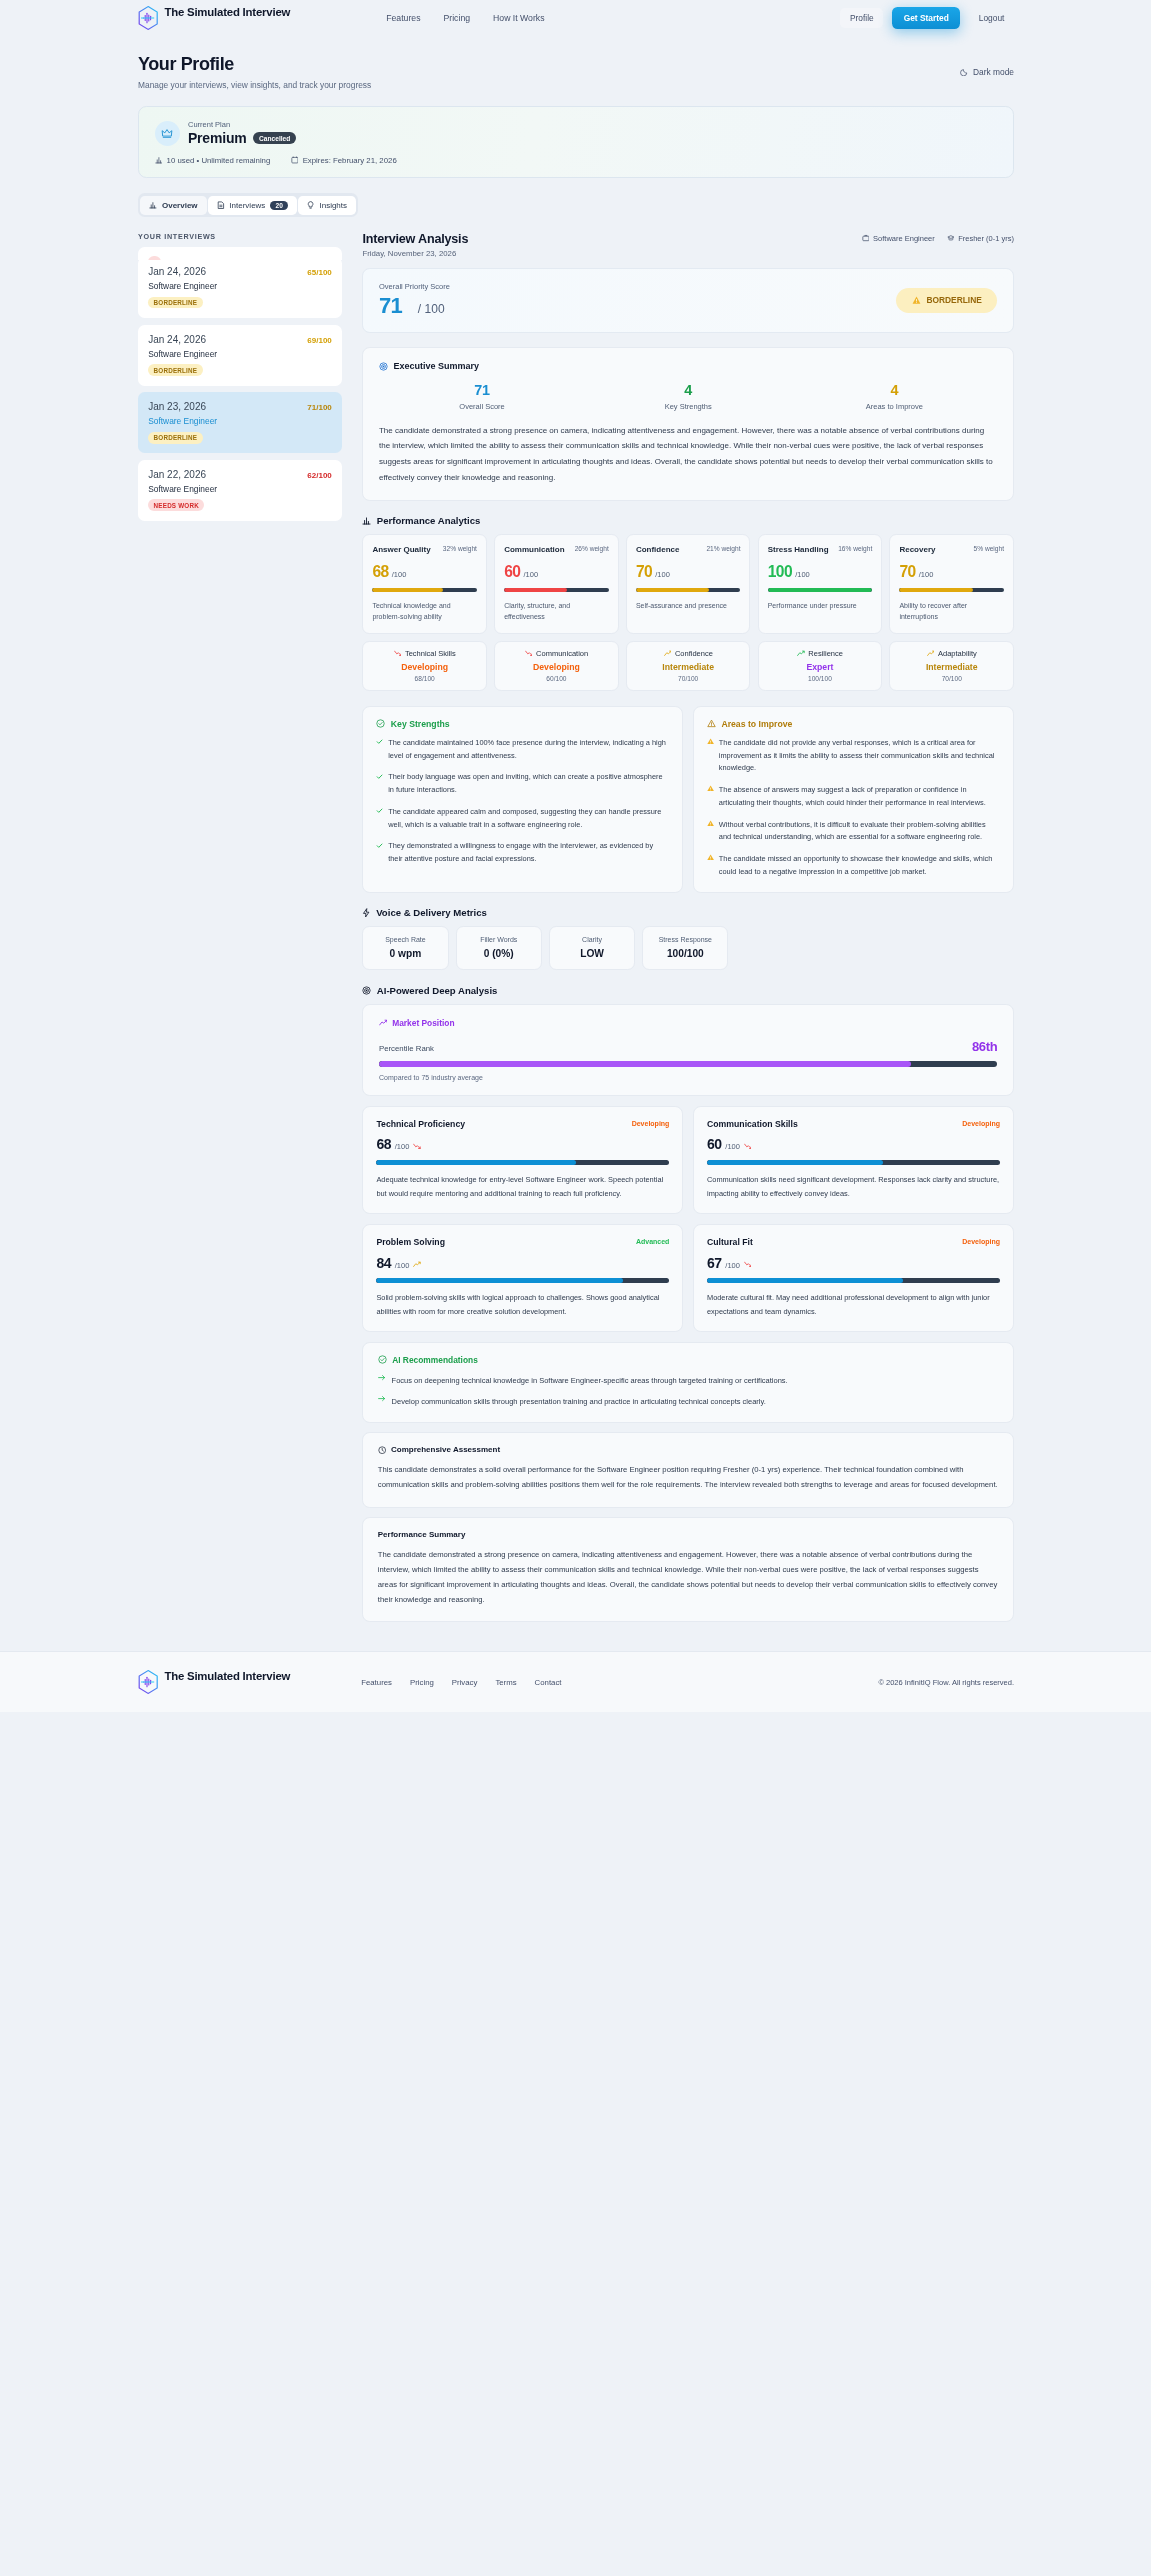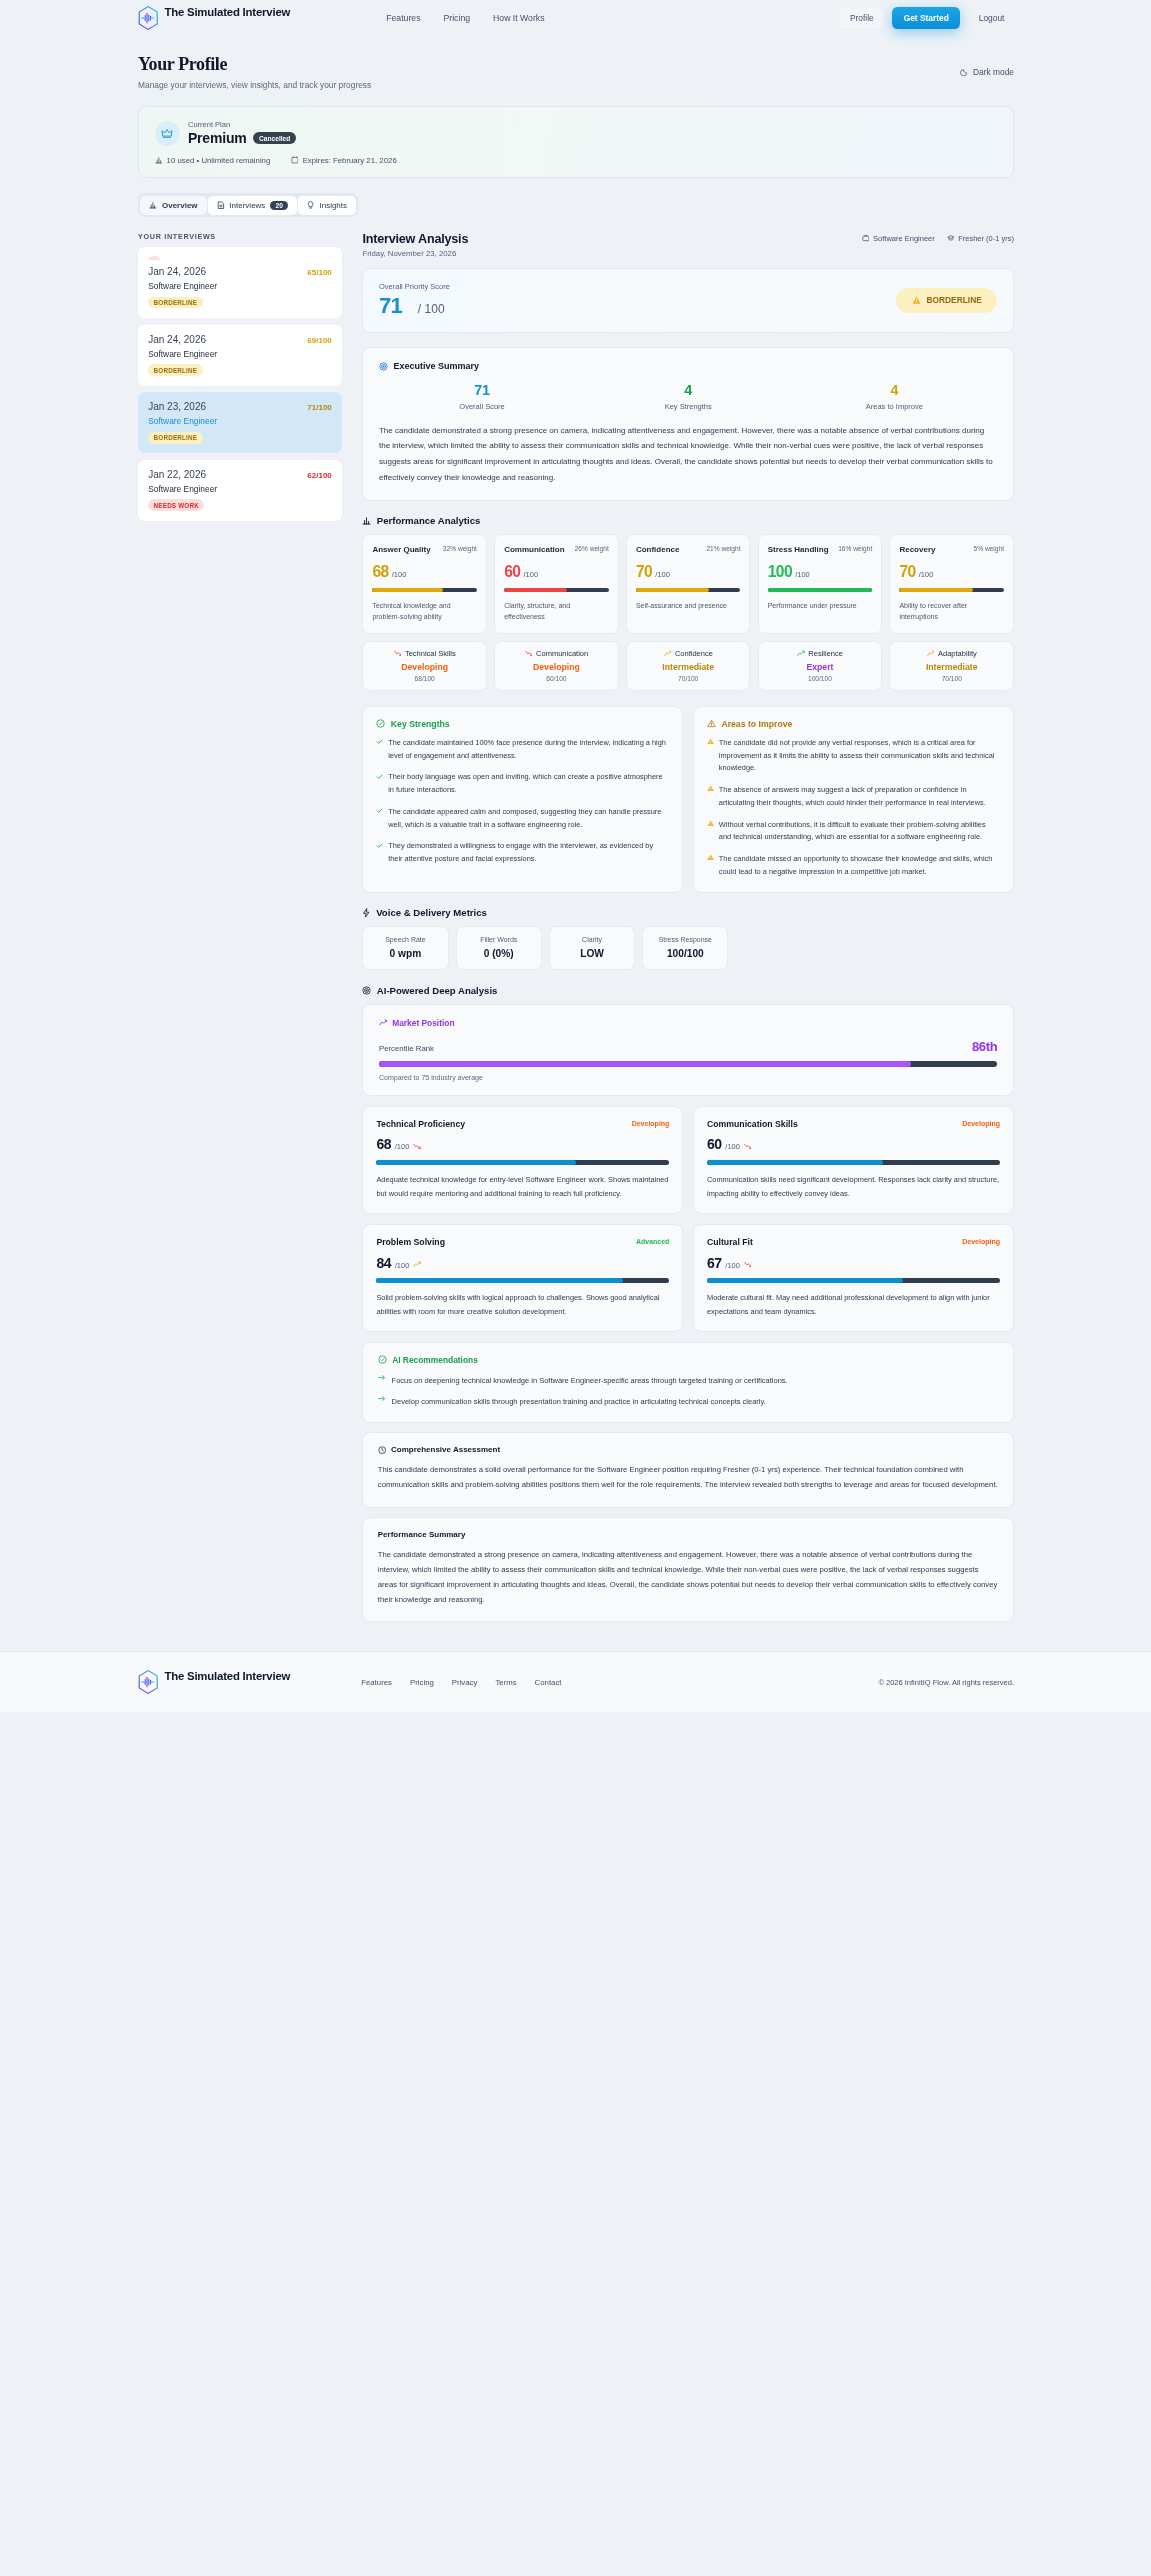--- a/index.html
+++ b/index.html
@@ -30,21 +30,21 @@
   .cta {
     background: linear-gradient(180deg,#1aa6e8,#0d8fd4);
     color: #fff; font-size: 8.4px; font-weight: bold;
     padding: 6px 11.4px; border-radius: 5.4px;
     box-shadow: 0 3.6px 13px rgba(23,150,219,.45);
     border: none; cursor: pointer;
   }
 
   
   .head-wrap { padding: 18px 138px 0 138px; display: flex; align-items: flex-start; }
-  .h1 { font-size: 18px; font-weight: bold; color: #0f172a; letter-spacing: -0.4px; font-family: Liberation Serif, serif; }
+  .h1 { font-size: 18px; font-weight: bold; color: #0f172a; letter-spacing: -0.4px; }
   .sub { font-size: 8.4px; color: #5a6880; margin-top: 5.4px; }
   .darkmode { margin-left: auto; margin-top: 13px; display: flex; align-items: center; gap: 4.2px; font-size: 8.4px; color: #44506b; cursor: pointer; }
 
   
   .plan {
     margin: 15.6px 138px 0 138px;
     background: linear-gradient(100deg,#eef7f3 0%,#f2f8f6 45%,#f0f6fb 100%);
     border: 0.6px solid #dce6ef; border-radius: 8.4px;
     padding: 13px 15.6px 12px 15.6px;
   }
@@ -774,21 +774,21 @@
               <span>
                   <svg width="7.8" height="6.6" viewBox="0 0 14 12" fill="none" stroke="#ef4444" stroke-width="1.5" stroke-linecap="round">
                     <path d="M1 2l4 5 3-2 5 5"></path>
                     <path d="M13 7v3h-3"></path>
                   </svg>
                 </span>
             </div>
             <div class="dc-bar">
                 <i style="width:68%"></i>
               </div>
-            <div class="dc-desc">Adequate technical knowledge for entry-level Software Engineer work. Shows maintained but would require mentoring and additional training to reach full proficiency.</div>
+            <div class="dc-desc">Adequate technical knowledge for entry-level Software Engineer work. Speech potential but would require mentoring and additional training to reach full proficiency.</div>
           </div>
 
           <div class="dc">
             <div class="dc-top">
               <span class="dc-name">Communication Skills</span>
               <span class="dc-lvl" style="color:#f4610d">Developing</span>
             </div>
             <div class="dc-val">
               <span class="dc-num">60</span>
               <span class="dc-den">/100</span>

